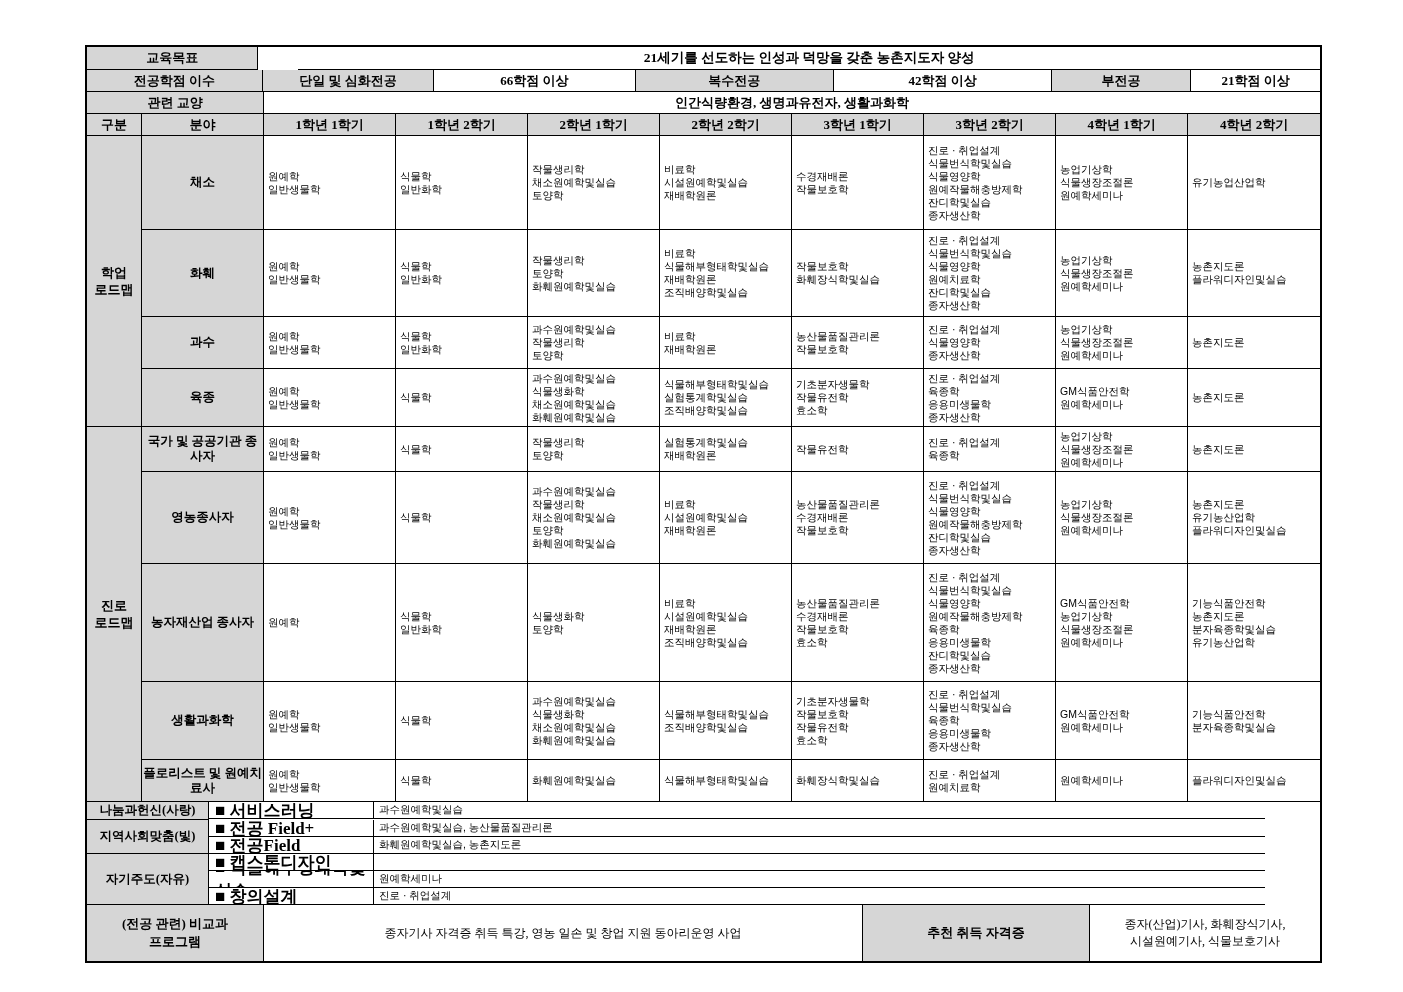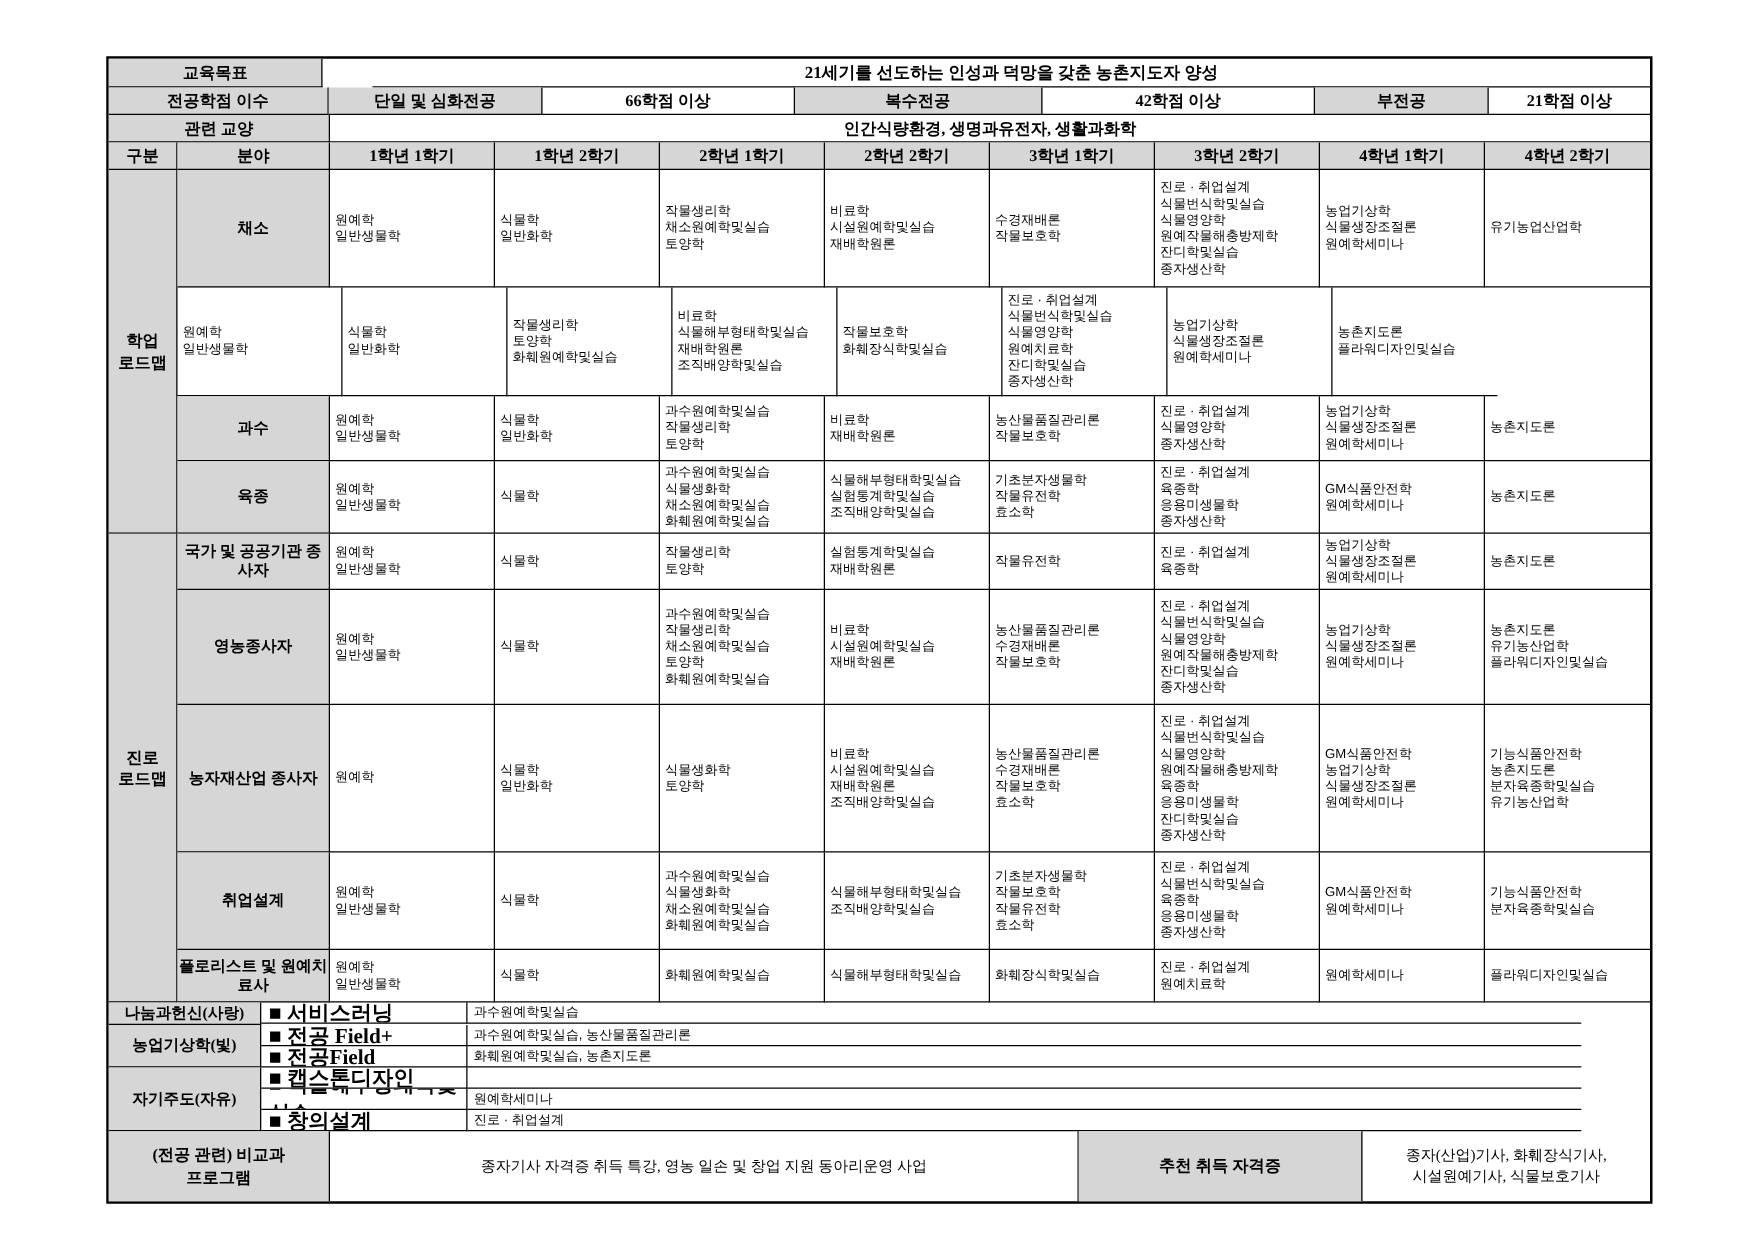--- a/index.html
+++ b/index.html
@@ -108,20 +108,21 @@
 식물영양학
 원예작물해충방제학
 잔디학및실습
 종자생산학</div>
           <div class="cell c-sem courses">농업기상학
 식물생장조절론
 원예학세미나</div>
           <div class="cell c-sem courses">유기농업산업학</div>
         </div>
         <div class="row" style="height:87px">
+          <div class="cell c-bunya shade field">화훼</div>
           <div class="cell c-sem courses">원예학
 일반생물학</div>
           <div class="cell c-sem courses">식물학
 일반화학</div>
           <div class="cell c-sem courses">작물생리학
 토양학
 화훼원예학및실습</div>
           <div class="cell c-sem courses">비료학
 식물해부형태학및실습
 재배학원론
@@ -263,21 +264,21 @@
           <div class="cell c-sem courses">GM식품안전학
 농업기상학
 식물생장조절론
 원예학세미나</div>
           <div class="cell c-sem courses">기능식품안전학
 농촌지도론
 분자육종학및실습
 유기농산업학</div>
         </div>
         <div class="row" style="height:78px">
-          <div class="cell c-bunya shade field">취업설계</div>
+          <div class="cell c-bunya shade field">생활과화학</div>
           <div class="cell c-sem courses">원예학
 일반생물학</div>
           <div class="cell c-sem courses">식물학</div>
           <div class="cell c-sem courses">과수원예학및실습
 식물생화학
 채소원예학및실습
 화훼원예학및실습</div>
           <div class="cell c-sem courses">식물해부형태학및실습
 조직배양학및실습</div>
           <div class="cell c-sem courses">기초분자생물학
@@ -315,21 +316,21 @@
         <div class="group">
           <div class="glabel">나눔과헌신(사랑)</div>
           <div class="grouprows">
             <div class="row" style="height:17px">
               <div class="cell c-method method">■ 서비스러닝</div>
               <div class="cell c-courses mcourses">과수원예학및실습</div>
             </div>
           </div>
         </div>
         <div class="group">
-          <div class="glabel">농업기상학(빛)</div>
+          <div class="glabel">지역사회맞춤(빛)</div>
           <div class="grouprows">
             <div class="row" style="height:17px">
               <div class="cell c-method method">■ 전공 Field+</div>
               <div class="cell c-courses mcourses">과수원예학및실습, 농산물품질관리론</div>
             </div>
             <div class="row" style="height:17px">
               <div class="cell c-method method">■ 전공Field</div>
               <div class="cell c-courses mcourses">화훼원예학및실습, 농촌지도론</div>
             </div>
           </div>

